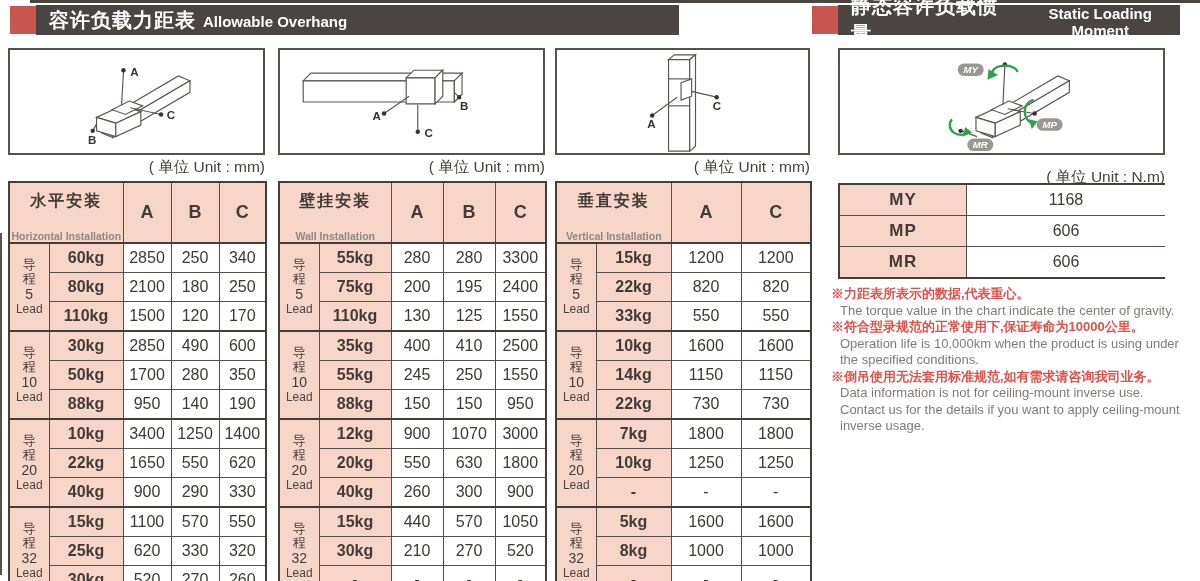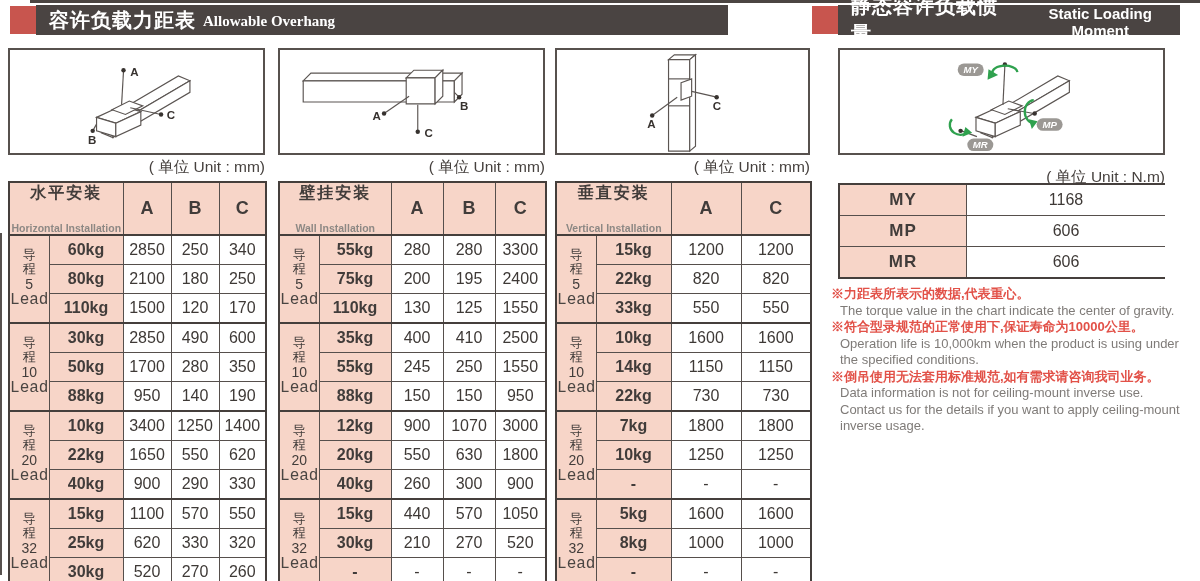--- a/index.html
+++ b/index.html
@@ -8,21 +8,21 @@
     font-family:"Liberation Sans", sans-serif;
     -webkit-font-smoothing:antialiased;
   }
   
   .top-strip{position:absolute;left:30px;top:0;width:1170px;height:3px;background:#4b4542;}
   .hsq{position:absolute;width:26px;height:28px;top:6px;background:#c8554e;}
   .hbar{position:absolute;top:5px;height:30px;background:#4a4442;color:#fff;
         display:flex;align-items:center;padding-left:13px;box-sizing:border-box;}
   .hbar .cn{font-size:20px;font-weight:bold;letter-spacing:1px;}
   .hbar .en{font-size:15px;font-weight:600;margin-left:7px;margin-top:3px;text-align:center;}
-  #hsq-left{left:10px;} #hbar-left{left:36px;width:692px;font-family:Liberation Serif, serif;}
+  #hsq-left{left:10px;} #hbar-left{left:36px;width:643px;}
   #hsq-right{left:812px;} #hbar-right{left:838px;width:342px;}
   
   .dbox{position:absolute;top:48px;height:107px;background:#fff;border:2px solid #57514e;box-sizing:border-box;}
   #dbox-1{left:8px;width:257px;} #dbox-2{left:278px;width:267px;}
   #dbox-3{left:555px;width:255px;} #dbox-4{left:838px;width:327px;}
   .dbox svg{display:block;width:100%;height:100%;}
   .dline{stroke:#5b5552;stroke-width:1.2;fill:none;}
   .dfill{fill:#fff;stroke:#5b5552;stroke-width:1.2;}
   .ddot{fill:#37322f;}
   .dlabel{font-family:"Liberation Sans",sans-serif;font-size:12px;font-weight:bold;fill:#37322f;}
@@ -33,28 +33,28 @@
   
   .unit{position:absolute;top:157px;height:20px;font-size:15.5px;color:#46413e;text-align:right;}
   #unit-1{left:8px;width:257px;} #unit-2{left:278px;width:267px;}
   #unit-3{left:555px;width:255px;} #unit-4{left:838px;width:327px;top:167px;}
   
   table.spec{position:absolute;top:181px;border-collapse:collapse;table-layout:fixed;background:#fff;
              border:2px solid #453f3c;}
   #t1{left:8px;} #t2{left:278px;padding-left:8px;} #t3{left:555px;}
   .spec th,.spec td{border:1px solid #564f4c;padding:0;text-align:center;vertical-align:middle;}
   .spec thead th{height:45px;background:#f7d5c8;border-bottom:2px solid #453f3c;}
-  .spec .t-title .cn{font-size:16px;font-weight:bold;color:#413c3a;letter-spacing:2px;}
+  .spec .t-title .cn{font-size:16px;font-weight:bold;color:#413c3a;letter-spacing:2px;margin-top:8px;}
   .spec .t-title .en{font-size:10.5px;color:#8d8884;margin-top:18px;}
   .spec .t-col{font-size:18px;font-weight:600;color:#413c3a;}
   .spec tbody td{height:28px;font-size:16px;color:#3e3936;background:#fff;}
   .spec td.lead,.spec td.load{background:#f7d5c8;}
   .spec td.lead{font-size:13px;color:#413c3a;line-height:1.12;}
   .spec td.lead .lead-num{font-size:14px;}
-  .spec td.lead .lead-en{font-size:16px;color:#4a4542;font-family:Liberation Mono, monospace;}
+  .spec td.lead .lead-en{font-size:12px;color:#4a4542;}
   .spec td.load{font-size:16px;font-weight:600;color:#413c3a;}
   .spec tbody tr.gs td{border-top:2px solid #453f3c;}
   
   table.moment{position:absolute;left:838px;top:183px;width:327px;border-collapse:collapse;table-layout:fixed;
                border-top:2px solid #453f3c;border-bottom:2px solid #453f3c;border-left:2px solid #453f3c;}
   .moment th{width:124px;background:#f7d5c8;border:1px solid #564f4c;font-size:17px;font-weight:bold;
              color:#413c3a;height:28px;letter-spacing:1px;}
   .moment td{border-top:1px solid #564f4c;border-bottom:1px solid #564f4c;border-right:none;
              font-size:16px;color:#3e3936;text-align:center;background:#fff;height:28px;}
   

